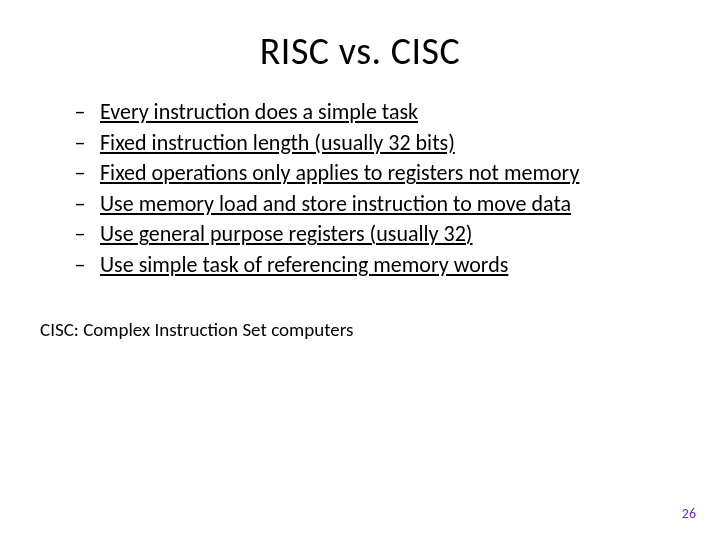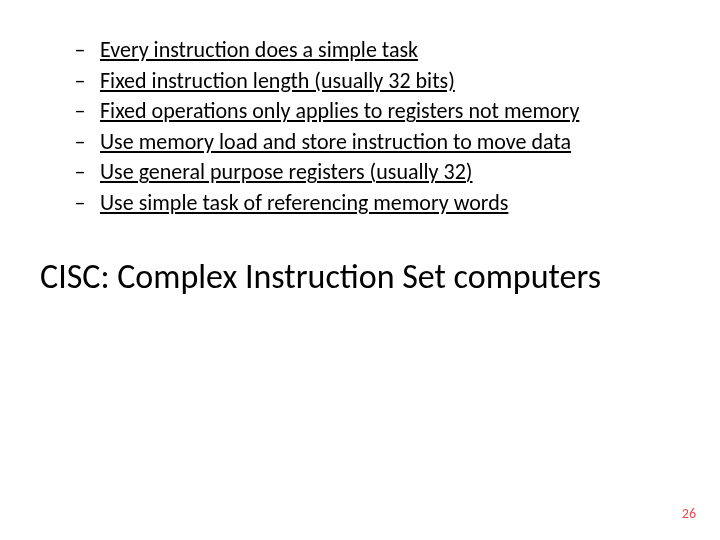--- a/index.html
+++ b/index.html
@@ -48,36 +48,37 @@
     text-align: center;
     padding-left: 20px;
     box-sizing: border-box;
     flex-shrink: 0;
   }
   .btext {
     flex: 1;
     text-decoration: underline;
   }
   .cisc {
-    font-size: 34px;
+    font-size: 19px;
     margin-top: 38px;
   }
   .pagenum {
     position: absolute;
     bottom: 18px;
     right: 24px;
     font-size: 14px;
-    color: #ef4444;
+    color: #6d28d9;
   }
 </style>
 </head>
 <body>
 
 <div class="slide">
 
+  <h1 class="title">RISC vs. CISC</h1>
 
 
   <ul class="bullets">
     <li>
       <span class="dash">–</span>
       <span class="btext">Every instruction does a simple task</span>
     </li>
     <li>
       <span class="dash">–</span>
       <span class="btext">Fixed instruction length (usually 32 bits)</span>

